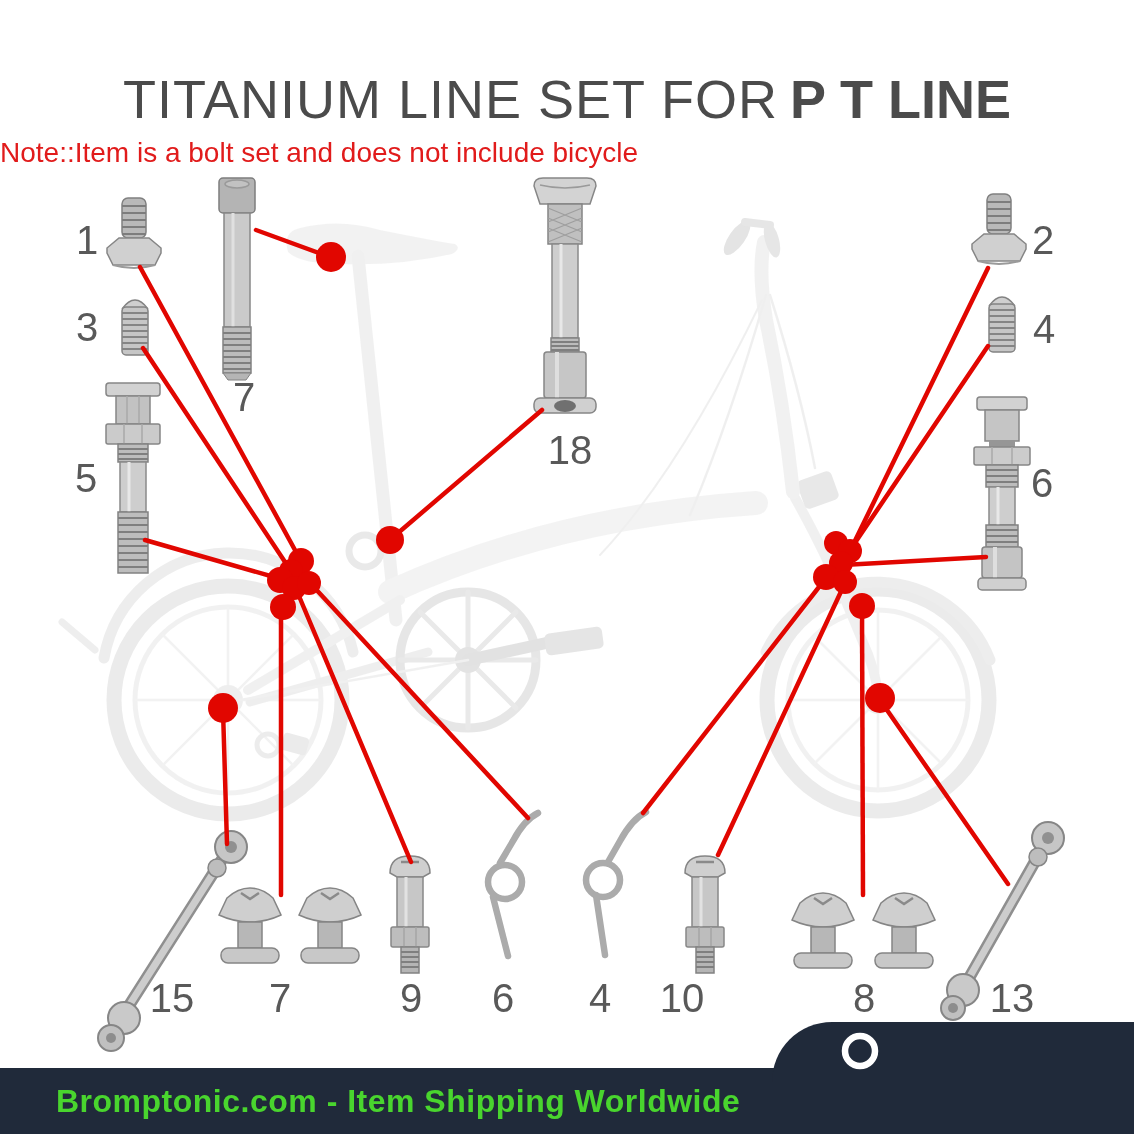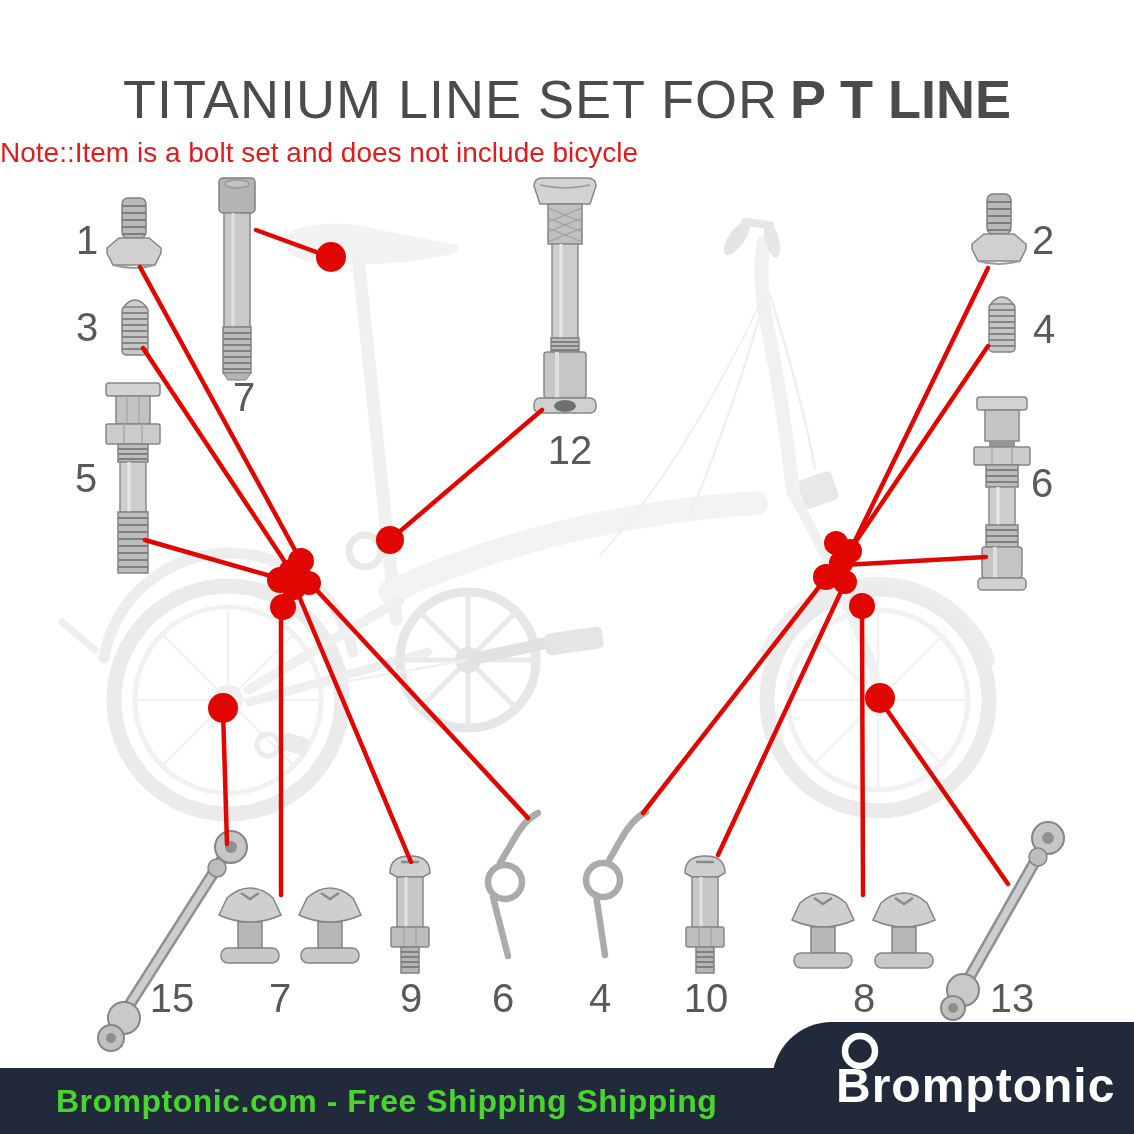--- a/index.html
+++ b/index.html
@@ -270,29 +270,28 @@
 
 <div class="part-label" style="left:87px;top:240px">1</div>
 <div class="part-label" style="left:1043px;top:240px">2</div>
 <div class="part-label" style="left:87px;top:327px">3</div>
 <div class="part-label" style="left:1044px;top:329px">4</div>
 <div class="part-label" style="left:86px;top:478px">5</div>
 <div class="part-label" style="left:1042px;top:483px">6</div>
 <div class="part-label" style="left:280px;top:998px">7</div>
 <div class="part-label" style="left:864px;top:998px">8</div>
 <div class="part-label" style="left:411px;top:998px">9</div>
-<div class="part-label" style="left:706px;top:998px">10</div>
+<div class="part-label" style="left:682px;top:998px">10</div>
 <div class="part-label" style="left:503px;top:998px">6</div>
 <div class="part-label" style="left:600px;top:998px">4</div>
 <div class="part-label" style="left:244px;top:397px">7</div>
-<div class="part-label" style="left:570px;top:450px">12</div>
+<div class="part-label" style="left:570px;top:450px">18</div>
 <div class="part-label" style="left:172px;top:998px">15</div>
 <div class="part-label" style="left:1012px;top:998px">13</div>
 
 <div class="footer-bar">
-  <span class="footer-text">Bromptonic.com - Free Shipping Shipping</span>
+  <span class="footer-text">Bromptonic.com - Item Shipping Worldwide</span>
 </div>
 <div class="logo-tab">
   <svg class="logo-ring" width="44" height="40" viewBox="0 0 44 40">
     <circle cx="22" cy="21" r="15" fill="none" stroke="#ffffff" stroke-width="6.5"></circle>
   </svg>
-  <span class="logo-text">Bromptonic</span>
 </div>
 
 </body></html>

